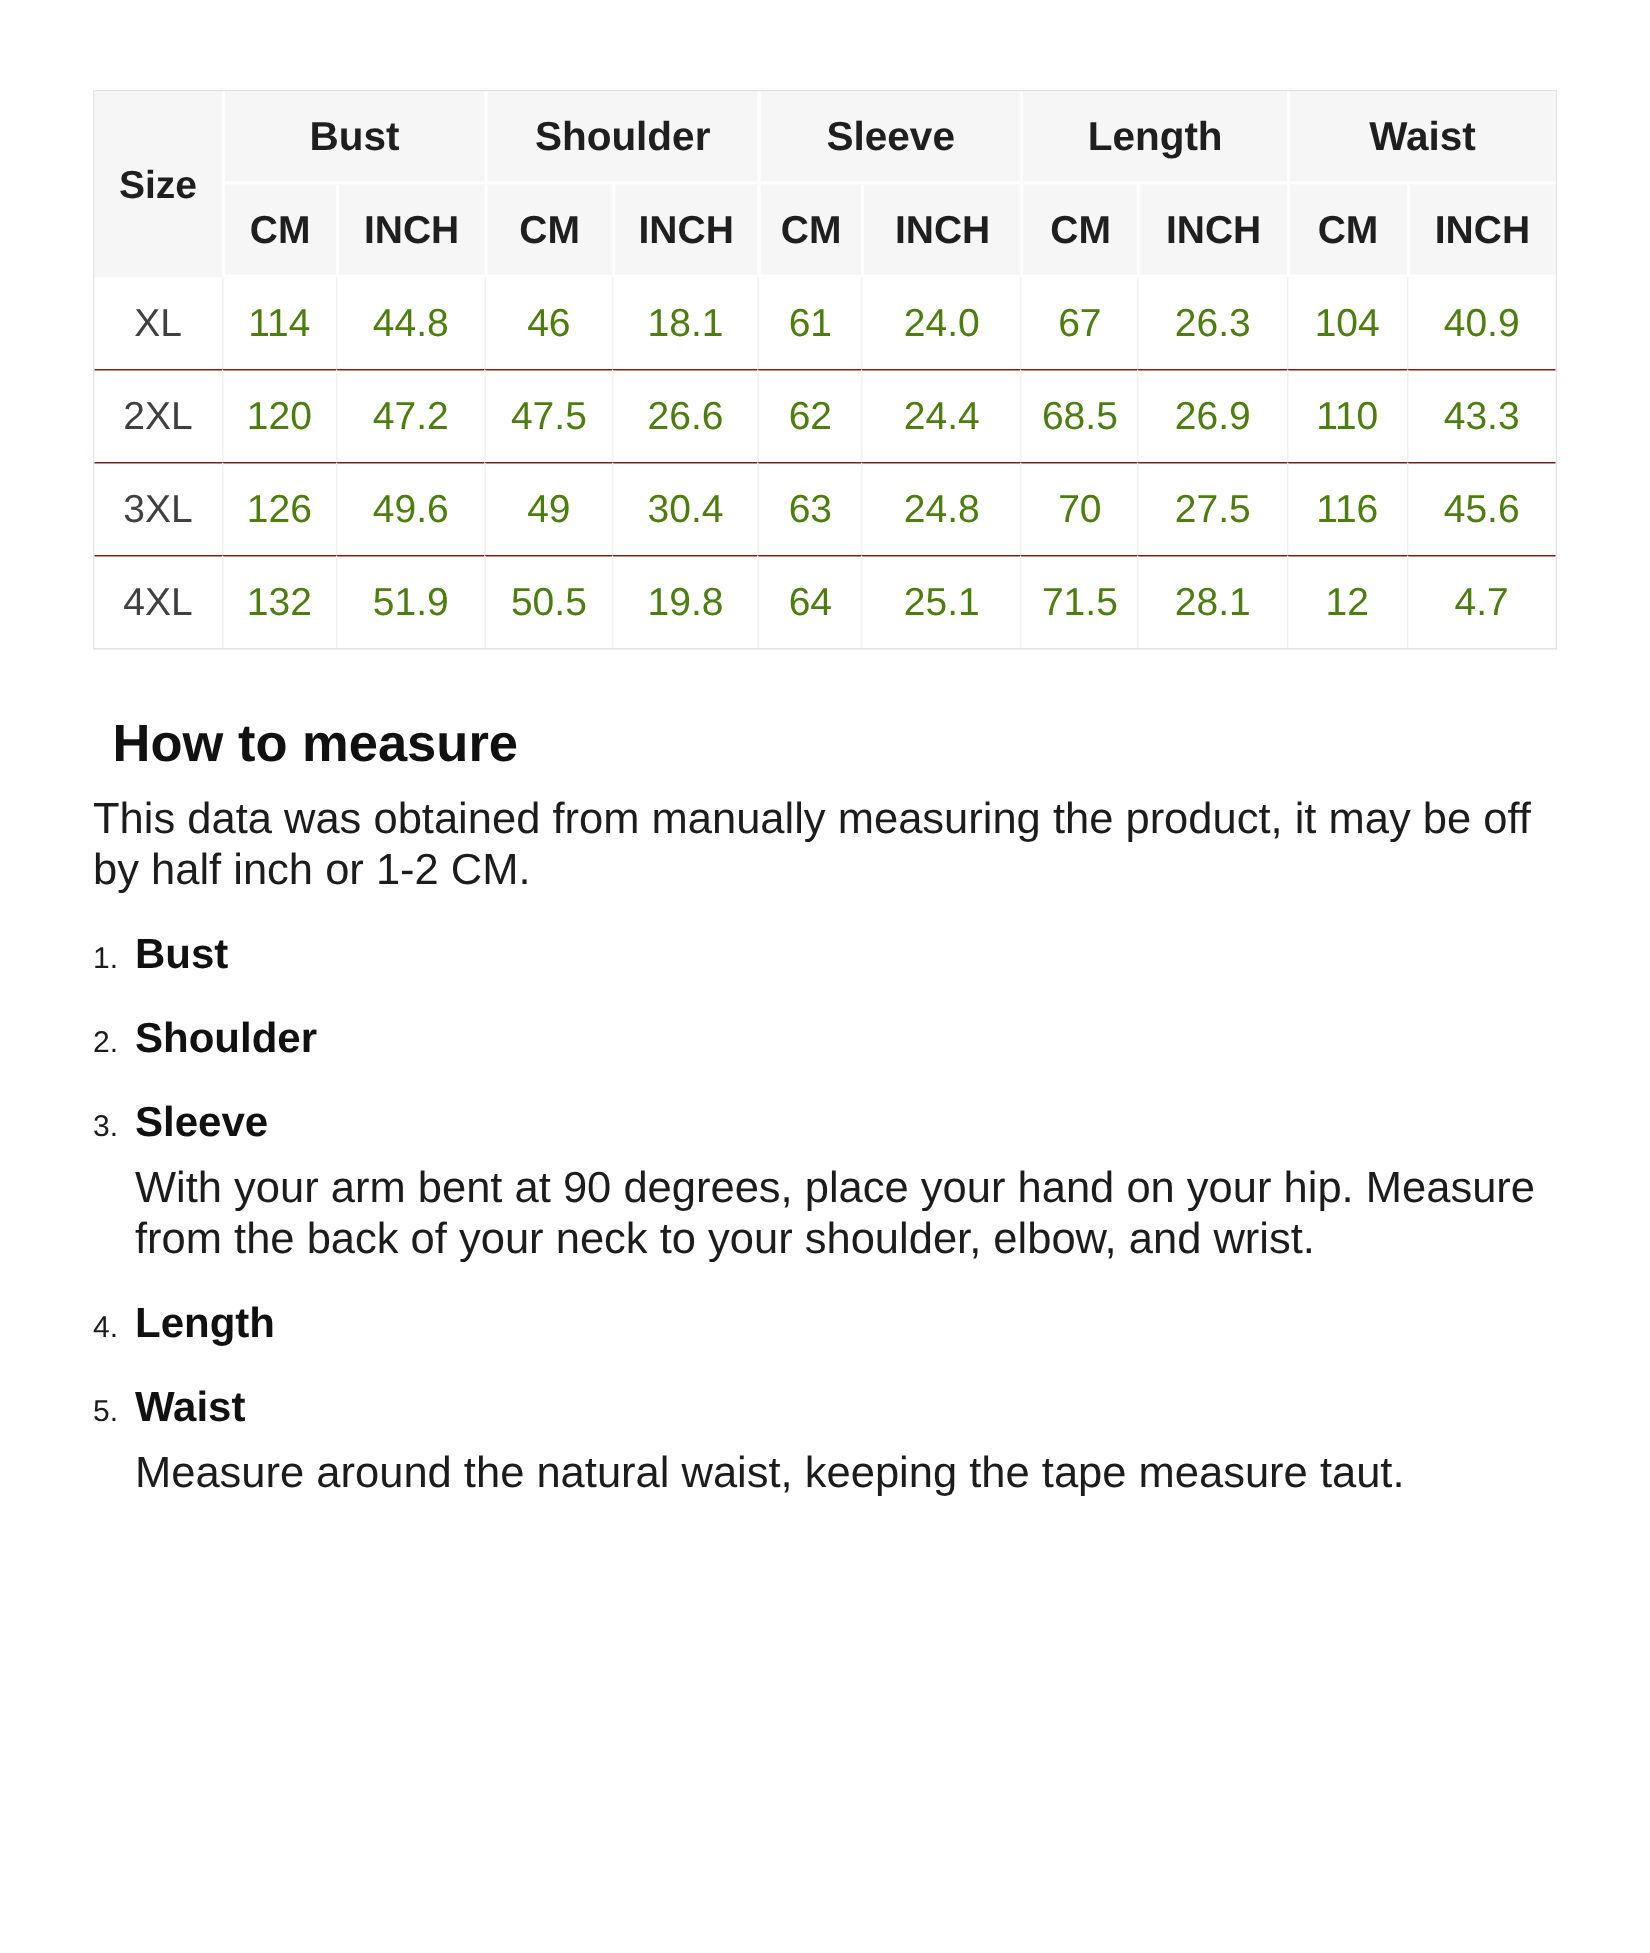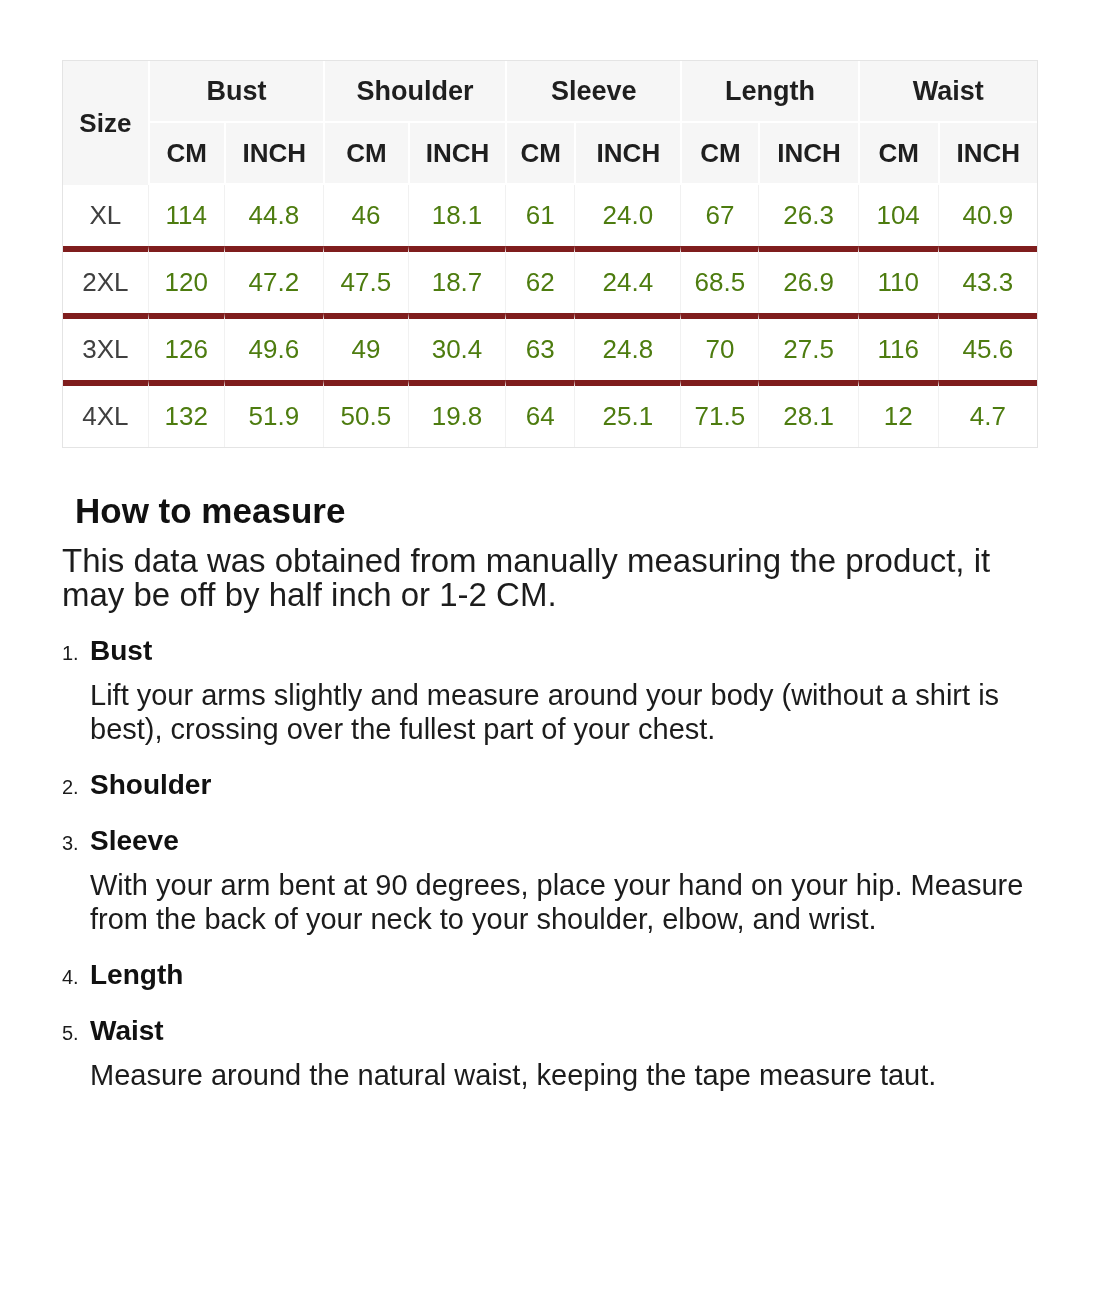--- a/index.html
+++ b/index.html
@@ -58,34 +58,34 @@
     font-size: 26px;
     color: #4d7c0f;
     padding: 0;
     border-left: 1px solid #f1f1f1;
   }
   table.size-chart td:first-child {
     border-left: none;
     color: #404040;
   }
   table.size-chart tbody tr + tr td {
-    border-top: 6px solid #7f1d1d;
+    border-top: 1px solid #7f1d1d;
   }
 
   
   h2.htm-title {
     margin: 42px 0 0 13px;
     font-size: 35px;
     line-height: 41px;
     font-weight: 700;
     color: #111111;
   }
   p.intro {
     margin: 13px 0 0 0;
-    font-size: 33px;
+    font-size: 29px;
     line-height: 34px;
     color: #1c1c1c;
   }
   .measure-list {
     margin: 0;
   }
   .mitem-head {
     display: flex;
     align-items: baseline;
     margin-top: 22px;
@@ -163,21 +163,21 @@
           <td>67</td>
           <td>26.3</td>
           <td>104</td>
           <td>40.9</td>
         </tr>
         <tr>
           <td>2XL</td>
           <td>120</td>
           <td>47.2</td>
           <td>47.5</td>
-          <td>18.7</td>
+          <td>26.6</td>
           <td>62</td>
           <td>24.4</td>
           <td>68.5</td>
           <td>26.9</td>
           <td>110</td>
           <td>43.3</td>
         </tr>
         <tr>
           <td>3XL</td>
           <td>126</td>
@@ -211,21 +211,20 @@
 
     <p class="intro">This data was obtained from manually measuring the product, it may be off by half inch or 1-2 CM.</p>
 
     <div class="measure-list">
 
       <div class="mitem">
         <div class="mitem-head">
           <span class="mitem-num">1.</span>
           <span class="mitem-term">Bust</span>
         </div>
-        <p class="mitem-desc">Lift your arms slightly and measure around your body (without a shirt is best), crossing over the fullest part of your chest.</p>
       </div>
 
       <div class="mitem">
         <div class="mitem-head">
           <span class="mitem-num">2.</span>
           <span class="mitem-term">Shoulder</span>
         </div>
       </div>
 
       <div class="mitem">

